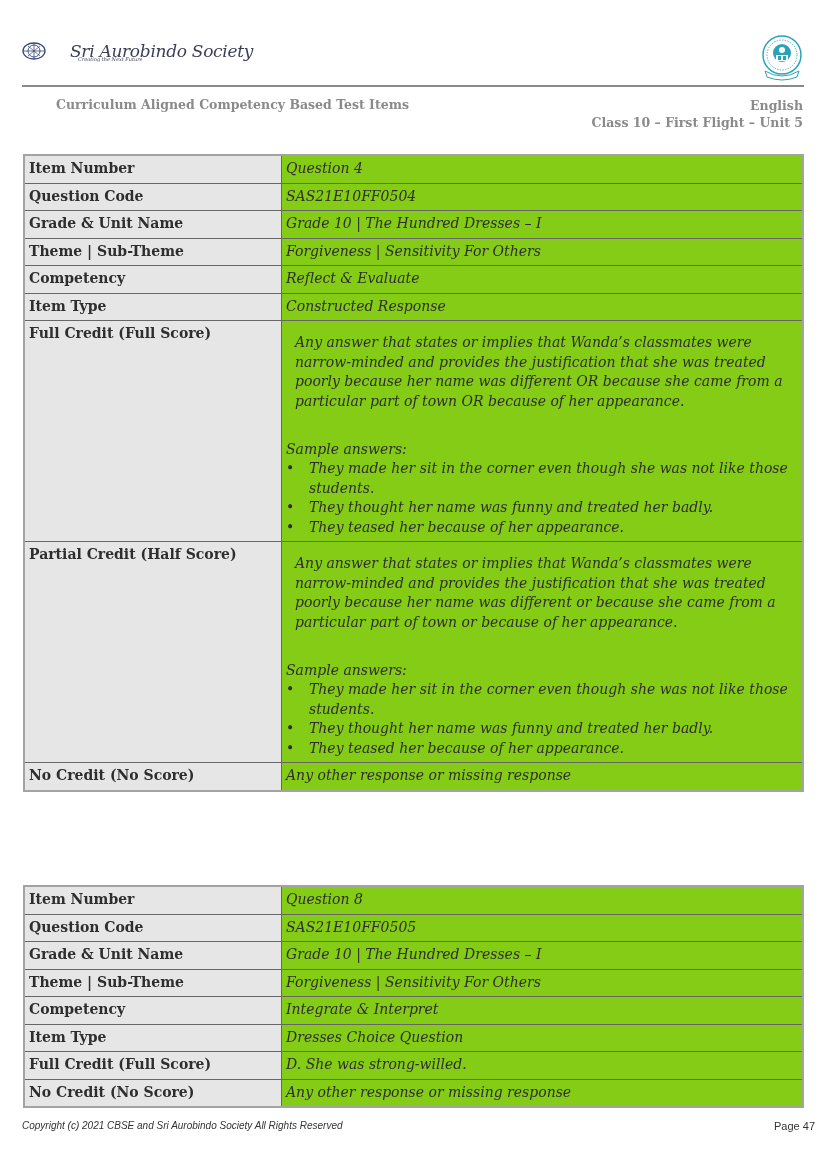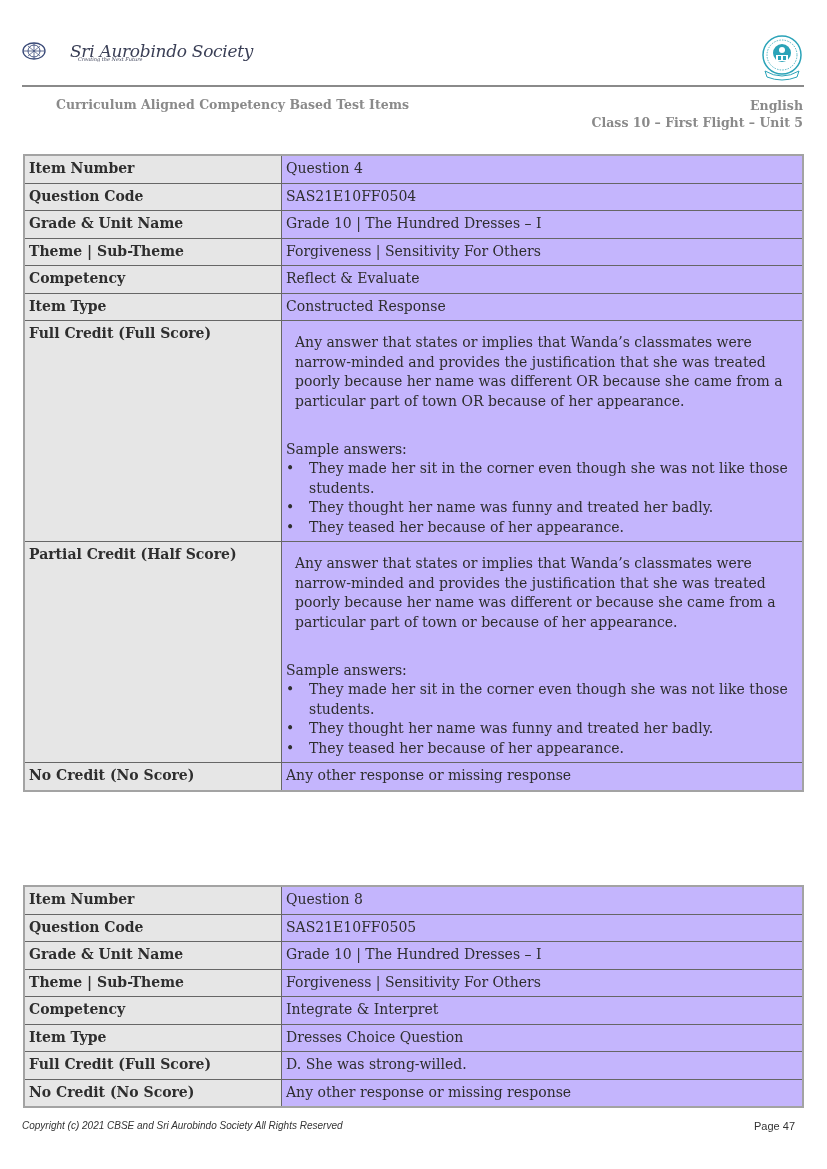--- a/index.html
+++ b/index.html
@@ -39,34 +39,34 @@
       position: absolute; left: 23px; width: 781px; border-collapse: collapse;
       font-size: 14px; line-height: 19.5px;
       border: 2px solid #a3a3a3;
     }
     table.item td {
       border: 1px solid #666666; vertical-align: top; padding: 3px 4px 4px 4px;
     }
     table.item td.lbl {
       width: 248px; background: #e6e6e6; font-weight: bold; color: #2e2e2e;
     }
-    table.item td.val { background: #c4b5fd; color: #2e2e2e; }
+    table.item td.val { background: #84cc16; color: #2e2e2e; font-style: italic; }
     .para { margin: 9px; }
     .gap { height: 19.5px; }
     ul.bul { list-style: none; margin: 0; padding: 0; }
     ul.bul li { position: relative; padding-left: 23px; }
     ul.bul li .dot { position: absolute; left: 0; top: 0; }
     #t1 { top: 154px; }
     #t2 { top: 885px; }
     .footer-left {
       position: absolute; left: 22px; top: 1120px; font-style: italic; font-size: 10px; color: #333333;
       font-family: "Liberation Sans", sans-serif;
     }
     .footer-right {
-      position: absolute; right: 32px; top: 1120px; font-size: 11px; color: #333333;
+      position: absolute; right: 12px; top: 1120px; font-size: 11px; color: #333333;
       font-family: "Liberation Sans", sans-serif;
     }
   </style>
 </head>
 <body>
 
 <div class="logo-left">
   <svg class="logo-globe" viewBox="0 0 24 18">
     <ellipse cx="12" cy="9" rx="11" ry="8" fill="none" stroke="#3a4a78" stroke-width="1.3"></ellipse>
     <ellipse cx="12" cy="9" rx="6" ry="6" fill="none" stroke="#3a4a78" stroke-width="0.9"></ellipse>

